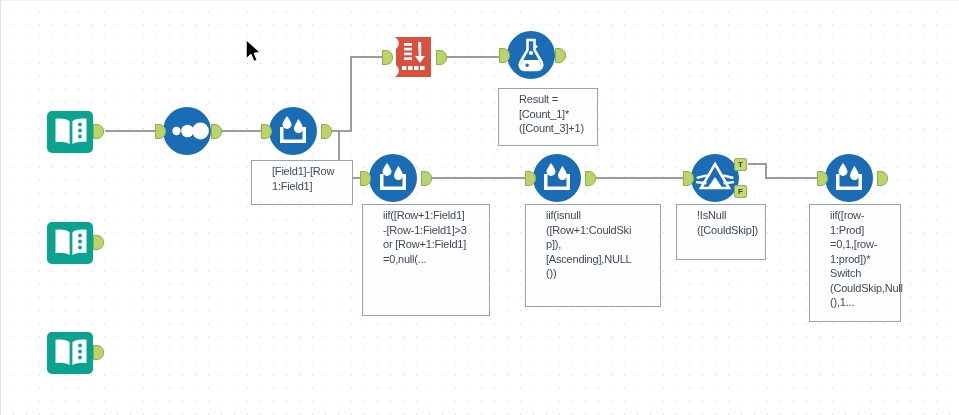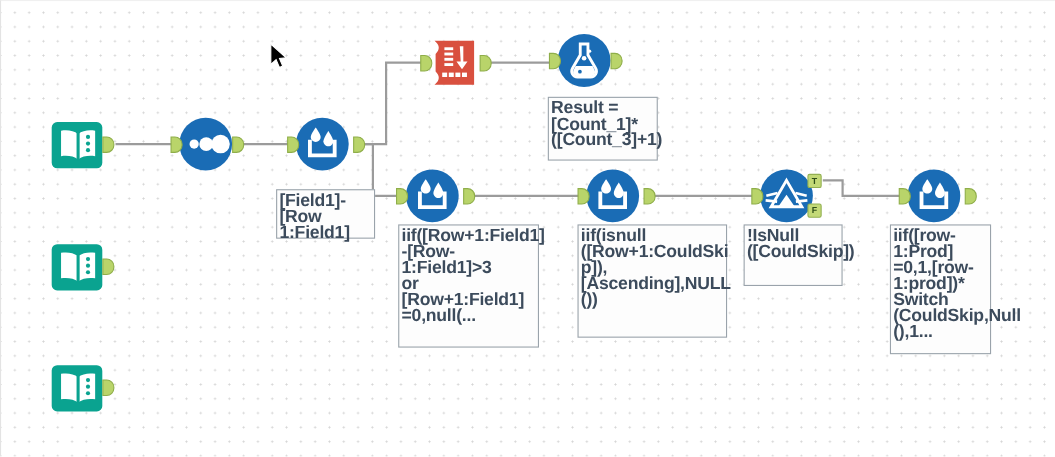--- a/index.html
+++ b/index.html
@@ -67,24 +67,24 @@
     text-align:center;
     font-family:"Liberation Sans", sans-serif;
   }
   
   .note{
     position:absolute;
     background:#fdfdfd;
     border:1px solid #9aa3ab;
     color:#3c4b5c;
     font-family:"Liberation Sans", sans-serif;
-    font-size:16px;
-    font-weight:bold;
+    font-size:11px;
+    font-weight:normal;
     line-height:14.5px;
-    padding:3px 4px 4px 2px;
+    padding:3px 4px 4px 20px;
     box-sizing:border-box;
     white-space:pre-line;
     letter-spacing:-0.2px;
   }
   
   #cursor{
     position:absolute;
     width:18px;height:26px;
   }
 </style>
@@ -247,21 +247,21 @@
       <path d="M26 17 C30 13.5 36 13 41.5 13.8 L41.5 37 C36 36.2 30 36.8 26 40 Z" fill="#ffffff"></path>
       <rect x="24.6" y="15" width="2.8" height="26" fill="#0aa390"></rect>
       <circle cx="35" cy="19.5" r="1.9" fill="#0aa390"></circle>
       <circle cx="35" cy="25.5" r="1.9" fill="#0aa390"></circle>
       <circle cx="35" cy="31.5" r="1.9" fill="#0aa390"></circle>
     </svg>
     <div class="anchor out" style="left:48px;top:19px;"></div>
   </div>
 
 
-  <div class="note" style="left:250px;top:159px;width:90px;height:45px;margin-top:12px;">[Field1]-[Row
+  <div class="note" style="left:250px;top:159px;width:102px;height:45px;">[Field1]-[Row
 1:Field1]</div>
 
   <div class="note" style="left:497px;top:87px;width:100px;height:58px;">Result =
 [Count_1]*
 ([Count_3]+1)</div>
 
   <div class="note" style="left:361px;top:203px;width:128px;height:112px;">iif([Row+1:Field1]
 -[Row-1:Field1]&gt;3
 or [Row+1:Field1]
 =0,null(...</div>

